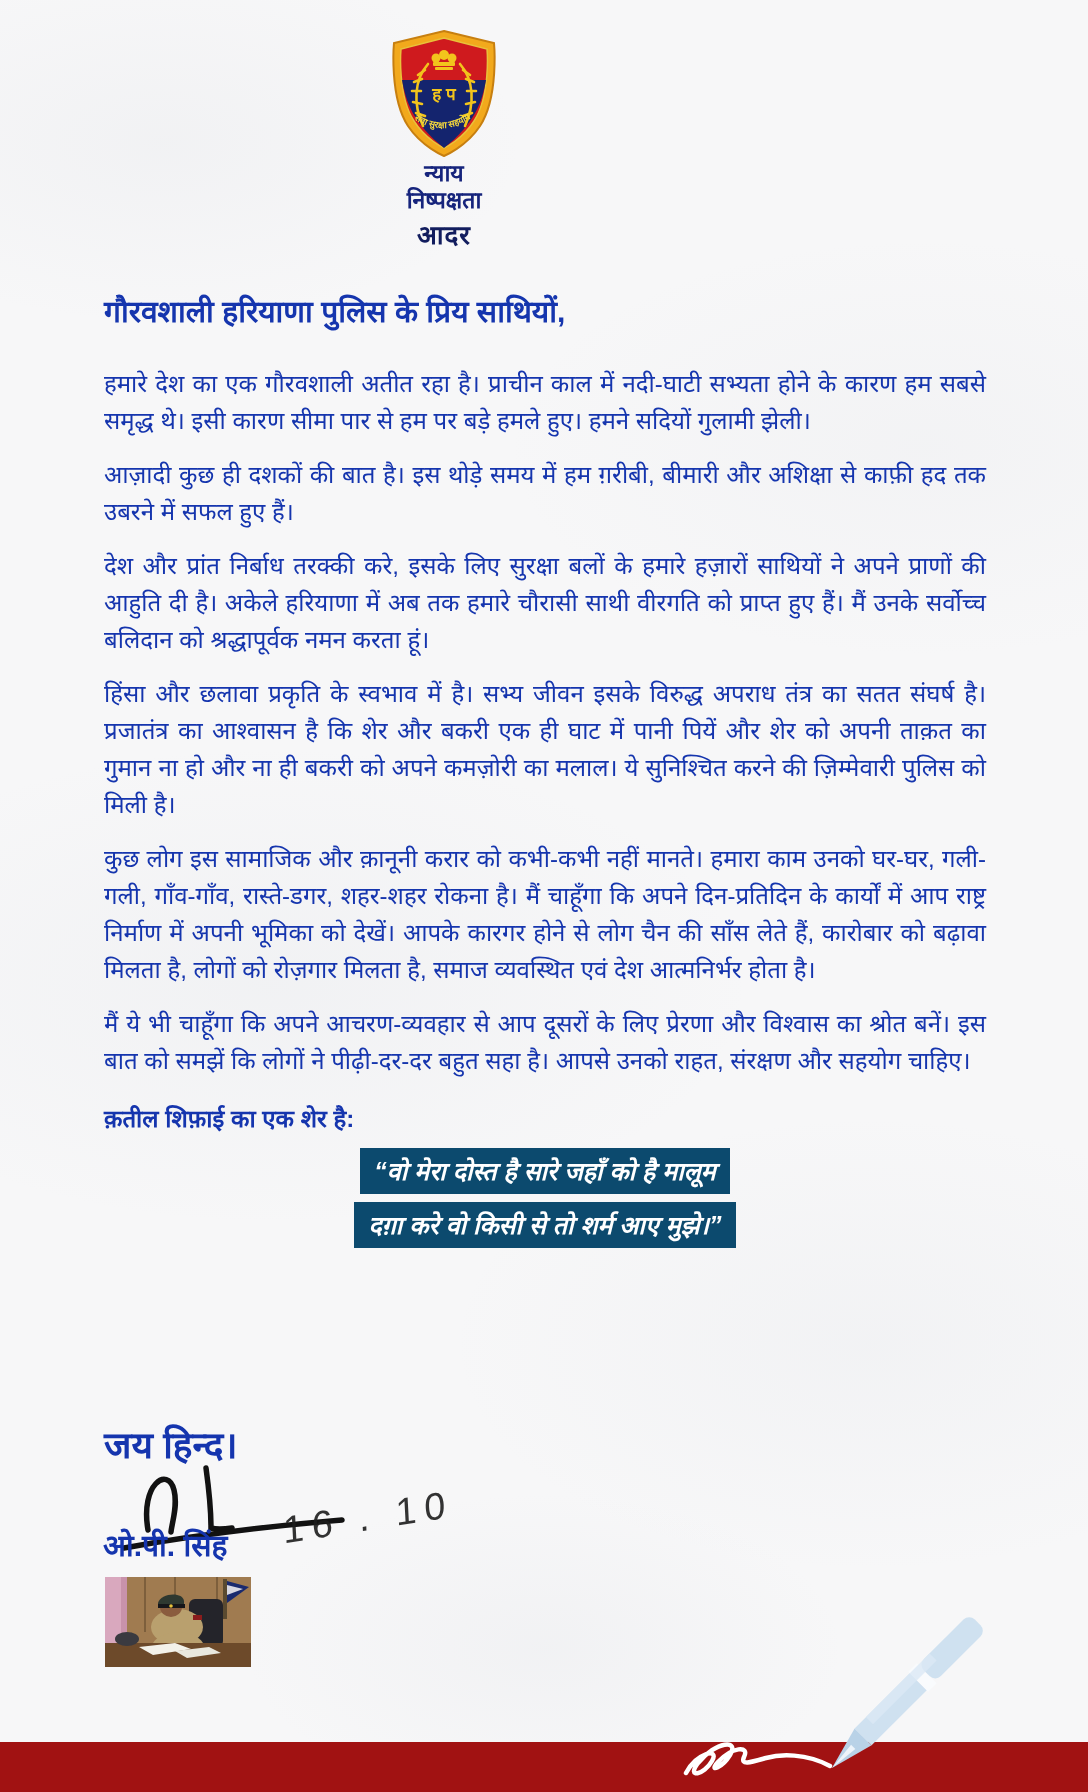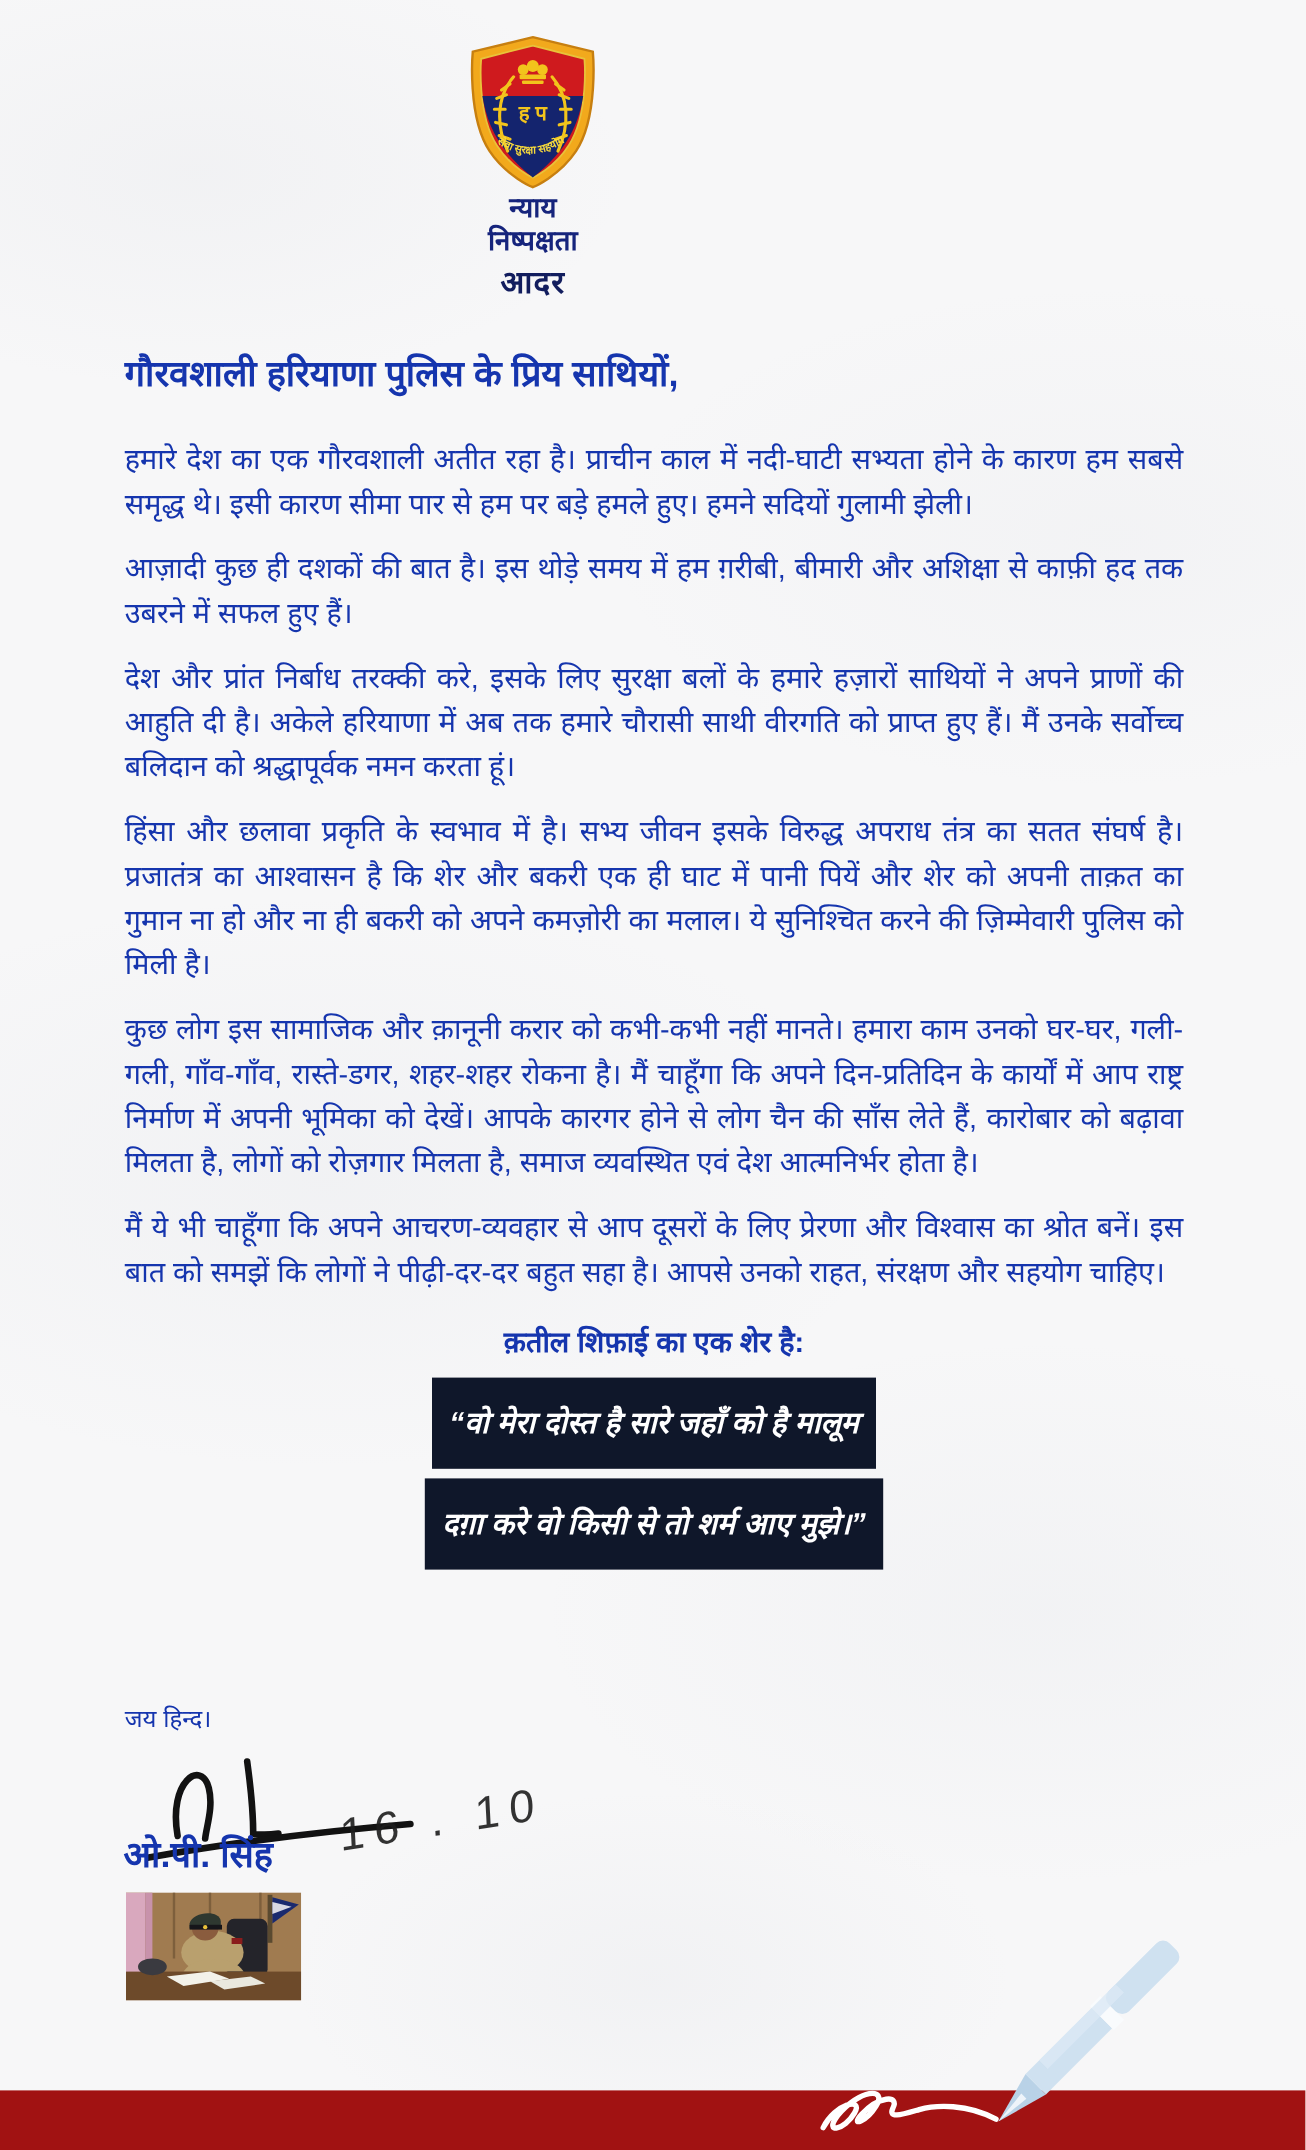--- a/index.html
+++ b/index.html
@@ -15,25 +15,25 @@
       radial-gradient(ellipse 500px 260px at 50% 92%, rgba(190,195,205,0.10), transparent 60%);
   }
   .ink{color:#1535ae;}
   .header{position:absolute;top:28px;left:0;width:888px;text-align:center;}
   .crest{display:block;margin:0 auto;}
   .motto1,.motto2{font-size:23px;font-weight:700;color:#16247c;line-height:27px;}
   .motto3{font-size:26px;font-weight:800;color:#121d5e;line-height:42px;letter-spacing:1px;}
   .letter{position:absolute;top:290px;left:104px;width:882px;}
   .salutation{font-size:30px;font-weight:800;margin:0 0 34px 0;}
   .letter p.body-par{font-size:24px;font-weight:500;line-height:37px;margin:0 0 17px 0;text-align:justify;}
-  .sher-intro{font-size:24px;font-weight:700;text-align:center;margin:22px 0 14px 0;}
+  .sher-intro{font-size:24px;font-weight:700;text-align:left;margin:22px 0 14px 0;}
   .sher-wrap{text-align:center;margin:0 0 8px 0;}
-  .sher-chip{display:inline-block;background:#0f172a;color:#ffffff;font-size:25px;font-style:italic;font-weight:700;line-height:36px;padding:20px 14px;}
+  .sher-chip{display:inline-block;background:#0c4a6e;color:#ffffff;font-size:25px;font-style:italic;font-weight:700;line-height:36px;padding:5px 14px;}
   .closing{margin-top:26px !important;}
-  .valediction{position:absolute;top:1418px;left:104px;font-size:20px;font-weight:400;}
+  .valediction{position:absolute;top:1418px;left:104px;font-size:37px;font-weight:700;}
   .sig-svg{position:absolute;top:1444px;left:110px;}
   .signatory-name{position:absolute;top:1524px;left:103px;font-size:30px;font-weight:800;}
   .hand-note{position:absolute;top:1496px;left:282px;font-size:38px;color:#1d1d1d;letter-spacing:8px;transform:rotate(-9deg) skewX(-6deg);font-weight:500;opacity:.9;}
   .photo{position:absolute;top:1577px;left:105px;border:0;}
   .signatory-title{position:absolute;top:1748px;left:104px;font-size:27px;font-weight:700;}
   .footer-band{position:absolute;left:0;top:1742px;width:1088px;height:50px;background:#a11212;}
   .pen-svg{position:absolute;right:0;bottom:0;}
 </style>
 </head>
 <body>

